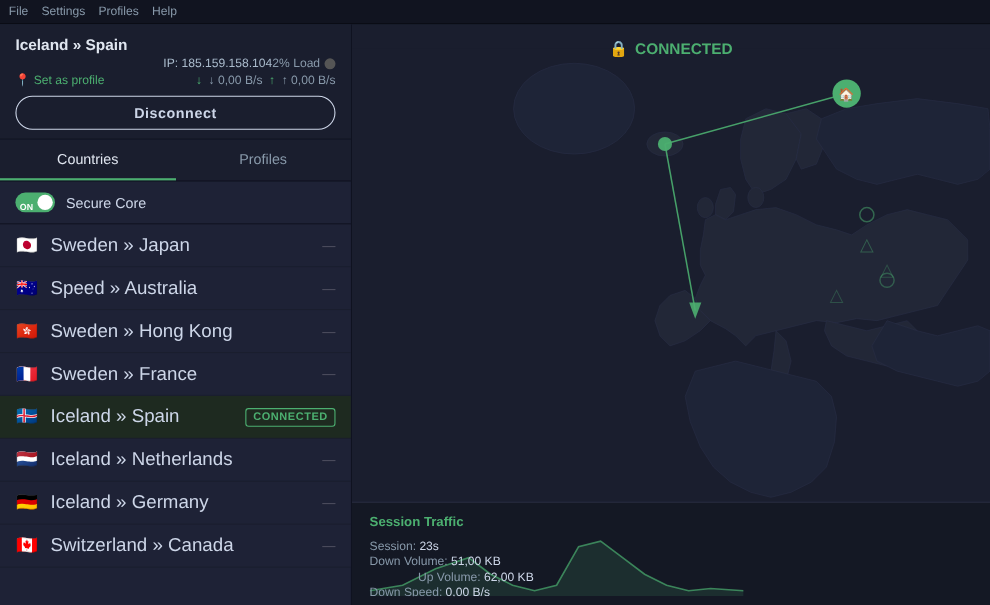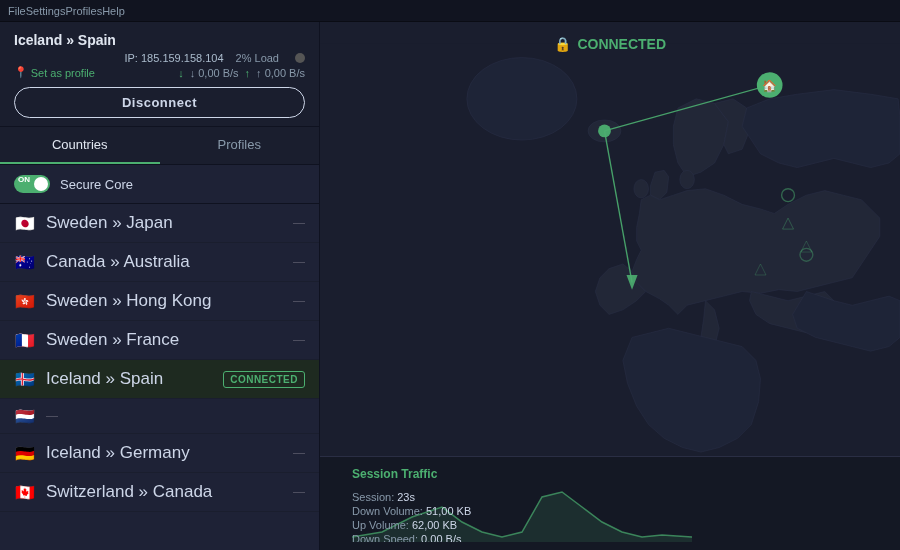--- a/index.html
+++ b/index.html
@@ -17,20 +17,21 @@
     
     .top-bar {
       background: #111420;
       height: 22px;
       display: flex;
       align-items: center;
       padding: 0 8px;
       font-size: 11px;
       color: #8899aa;
       border-bottom: 1px solid #0a0c14;
+      gap: 12px;
     }
 
     
     .main-layout {
       display: flex;
       flex: 1;
       overflow: hidden;
     }
 
     
@@ -64,22 +65,21 @@
       font-size: 11px;
       color: #8899aa;
       margin-bottom: 2px;
     }
 
     .ip-text { color: #aabbcc; }
 
     .load-info {
       display: flex;
       align-items: center;
-      gap: 16px;
-      margin-left: 12px;
+      gap: 4px;
     }
 
     .load-dot {
       width: 10px;
       height: 10px;
       border-radius: 50%;
       background: #555;
     }
 
     .profile-row {
@@ -153,21 +153,21 @@
     }
 
     .toggle-switch {
       width: 36px;
       height: 18px;
       background: #4caf70;
       border-radius: 9px;
       position: relative;
       cursor: pointer;
       display: flex;
-      align-items: flex-start;
+      align-items: flex-end;
     }
 
     .toggle-on-label {
       font-size: 8px;
       color: #fff;
       margin-left: 4px;
       font-weight: bold;
     }
 
     .toggle-knob {
@@ -285,21 +285,21 @@
       height: 100%;
     }
 
     
     .session-traffic {
       position: absolute;
       bottom: 0;
       left: 0;
       width: 100%;
       background: rgba(20, 24, 36, 0.92);
-      padding: 10px 32px 8px;
+      padding: 10px 16px 8px;
       border-top: 1px solid #2a2e44;
     }
 
     .traffic-title {
       color: #4caf70;
       font-size: 12px;
       font-weight: 600;
       margin-bottom: 6px;
     }
   </style>
@@ -358,40 +358,41 @@
     </div>
 
     <div class="country-list">
       <div class="country-item">
         <span class="flag">🇯🇵</span>
         <span class="country-name">Sweden » Japan</span>
         <span class="signal-icon">—</span>
       </div>
       <div class="country-item">
         <span class="flag">🇦🇺</span>
-        <span class="country-name">Canada » Australia</span>
+        <span class="country-name">Speed » Australia</span>
         <span class="signal-icon">—</span>
       </div>
       <div class="country-item">
         <span class="flag">🇭🇰</span>
         <span class="country-name">Sweden » Hong Kong</span>
         <span class="signal-icon">—</span>
       </div>
       <div class="country-item">
         <span class="flag">🇫🇷</span>
         <span class="country-name">Sweden » France</span>
         <span class="signal-icon">—</span>
       </div>
       <div class="country-item connected">
         <span class="flag">🇮🇸</span>
         <span class="country-name">Iceland » Spain</span>
         <span class="connected-badge">CONNECTED</span>
       </div>
       <div class="country-item">
         <span class="flag">🇳🇱</span>
+        <span class="country-name">Iceland » Netherlands</span>
         <span class="signal-icon">—</span>
       </div>
       <div class="country-item">
         <span class="flag">🇩🇪</span>
         <span class="country-name">Iceland » Germany</span>
         <span class="signal-icon">—</span>
       </div>
       <div class="country-item">
         <span class="flag">🇨🇦</span>
         <span class="country-name">Switzerland » Canada</span>
@@ -466,21 +467,21 @@
       <div style="position:relative; height: 55px; overflow: hidden;">
         <svg width="340" height="55" viewBox="0 0 340 55">
           <polyline points="0,50 30,45 60,30 90,20 110,35 130,45 150,50 170,45 190,10 210,5 230,20 250,35 270,45 290,50 310,48 340,50" fill="none" stroke="#4caf70" stroke-width="1.5" opacity="0.7"></polyline>
           <polygon points="0,55 0,50 30,45 60,30 90,20 110,35 130,45 150,50 170,45 190,10 210,5 230,20 250,35 270,45 290,50 310,48 340,50 340,55" fill="#4caf70" opacity="0.15"></polygon>
         </svg>
 
         <div style="display:flex; gap:20px; position:absolute; top:4px; left:0;">
           <div style="font-size:11px; color:#8899aa;">
             <div style="margin-bottom:2px;">Session: <span style="color:#cdd6e8;">23s</span></div>
             <div style="margin-bottom:2px;">Down Volume: <span style="color:#cdd6e8;">51,00 KB</span></div>
-            <div style="margin-bottom:2px;">Up Volume: <span style="color:#cdd6e8;">62,00 KB</span></div>
+            <div style="margin-bottom:2px;margin-left:44px;">Up Volume: <span style="color:#cdd6e8;">62,00 KB</span></div>
             <div>Down Speed: <span style="color:#cdd6e8;">0,00 B/s</span></div>
           </div>
         </div>
       </div>
     </div>
 
   </div>
 </div>
 
 </body></html>

